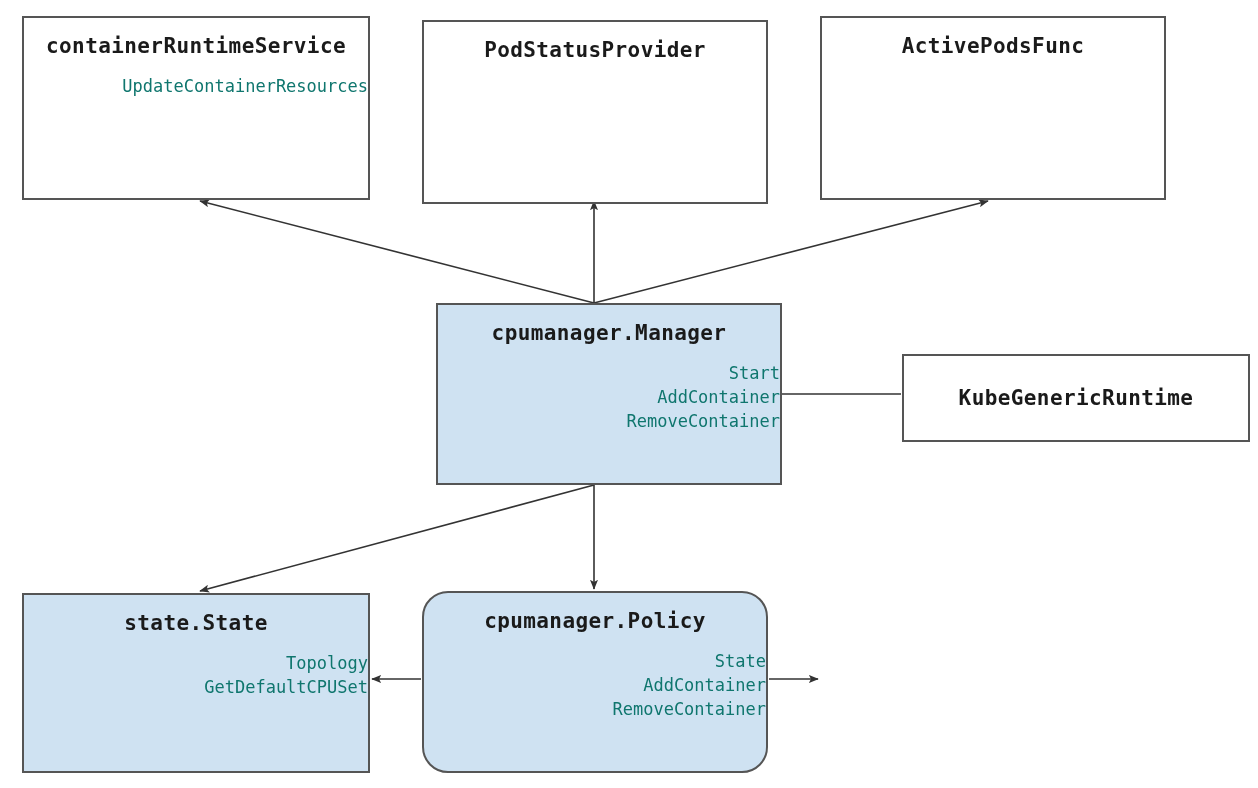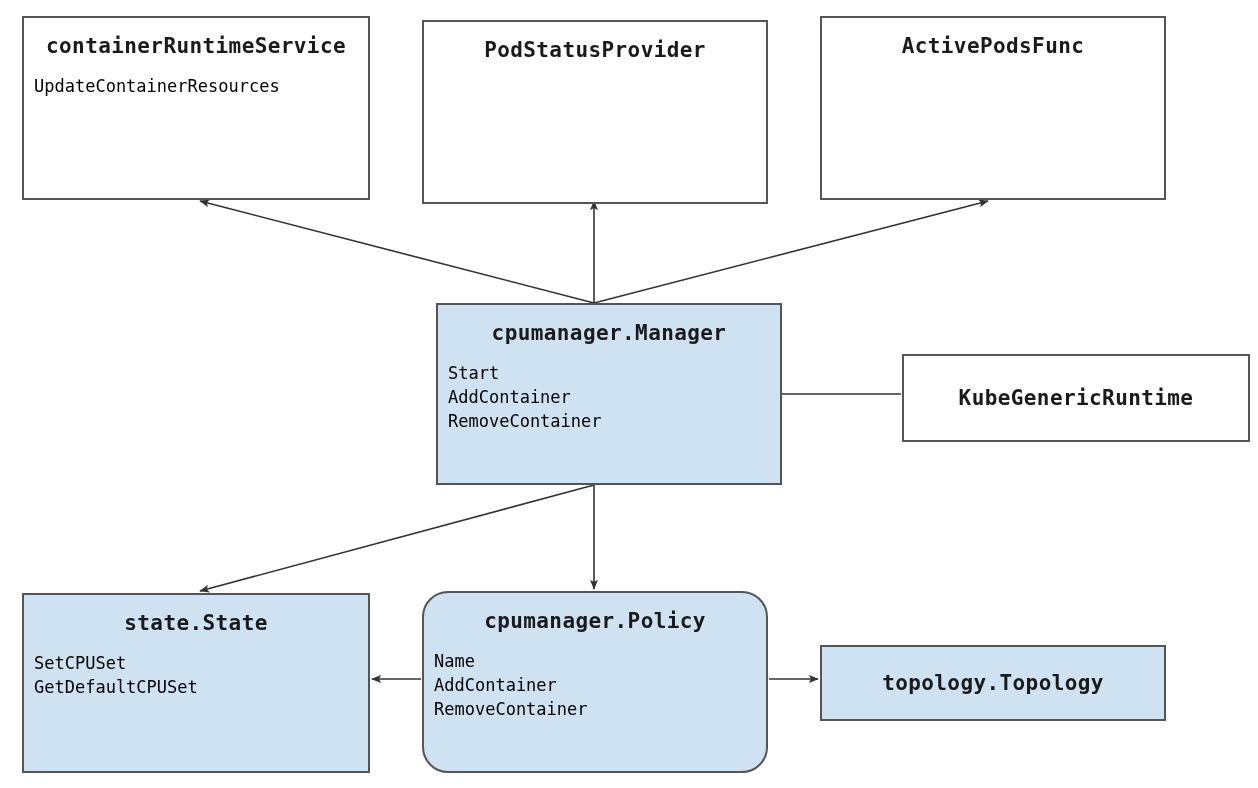--- a/index.html
+++ b/index.html
@@ -53,22 +53,23 @@
     right: 0;
     top: 50%;
     transform: translateY(-50%);
   }
   .node-methods {
     margin-top: 16px;
     padding-left: 10px;
     font-family: "DejaVu Sans Mono", "Liberation Mono", monospace;
     font-size: 17px;
     line-height: 24px;
-    color: #000000;
+    color: #0f766e;
     white-space: nowrap;
+    text-align: right;
   }
   .method-line {
     display: block;
   }
 </style>
 </head>
 <body>
 
 <div id="canvas">
 
@@ -120,31 +121,28 @@
     </div>
   </div>
 
   <div class="node compact" style="left:902px; top:354px; width:348px; height:88px;">
     <div class="node-title">KubeGenericRuntime</div>
   </div>
 
   <div class="node blue" style="left:22px; top:593px; width:348px; height:180px;">
     <div class="node-title">state.State</div>
     <div class="node-methods">
-      <span class="method-line">SetCPUSet</span>
+      <span class="method-line">Topology</span>
       <span class="method-line">GetDefaultCPUSet</span>
     </div>
   </div>
 
   <div class="node blue" style="left:422px; top:591px; width:346px; height:182px;border-radius:26px;">
     <div class="node-title">cpumanager.Policy</div>
     <div class="node-methods">
-      <span class="method-line">Name</span>
+      <span class="method-line">State</span>
       <span class="method-line">AddContainer</span>
       <span class="method-line">RemoveContainer</span>
     </div>
   </div>
 
-  <div class="node blue compact" style="left:820px; top:645px; width:346px; height:76px;">
-    <div class="node-title">topology.Topology</div>
-  </div>
 
 </div>
 
 </body></html>

